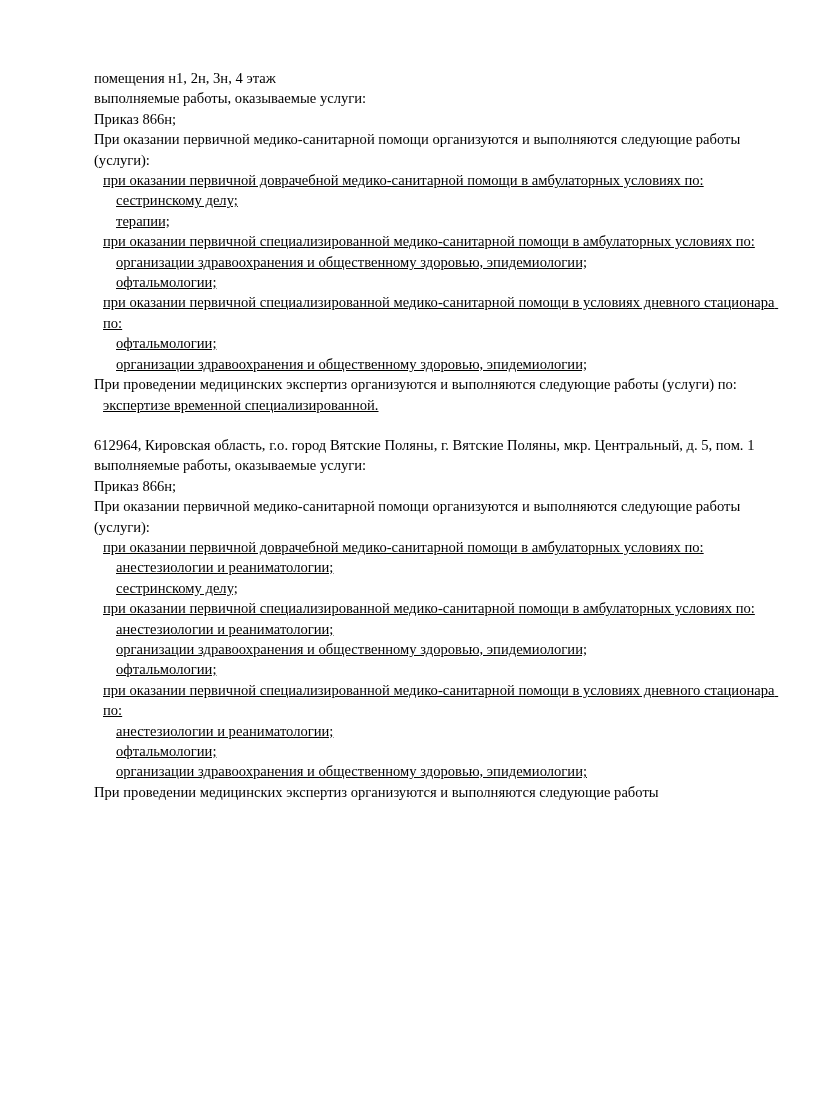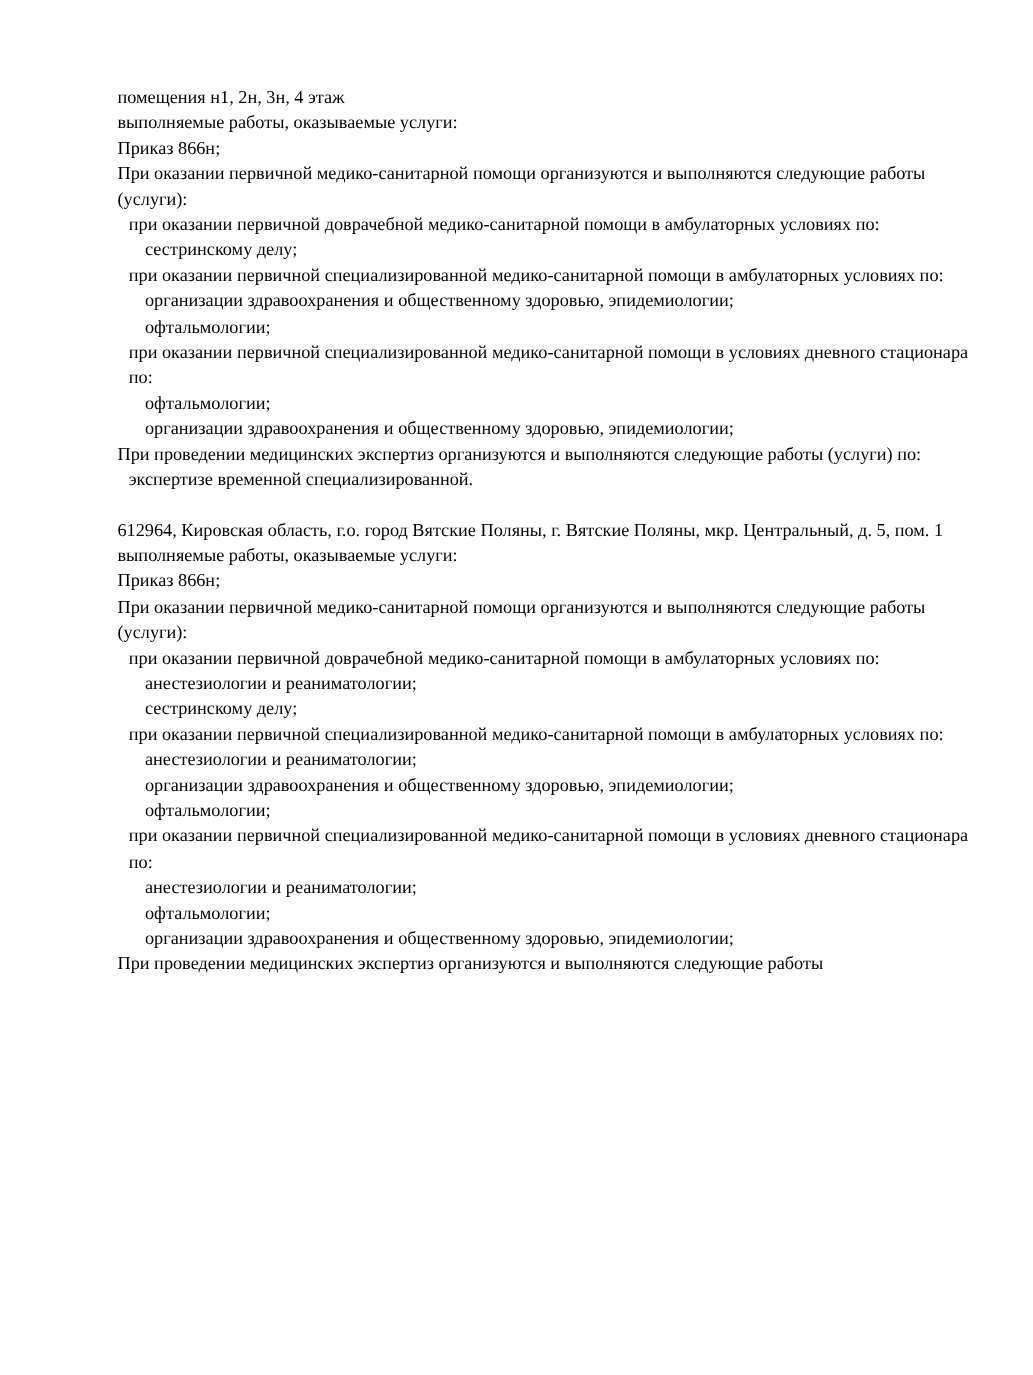--- a/index.html
+++ b/index.html
@@ -24,39 +24,40 @@
     width: 690px;
   }
   .line {
     font-size: 14.6px;
     line-height: 20.4px;
     white-space: pre-wrap;
     text-align: left;
     margin: 0;
   }
   .indent-0 { padding-left: 0; }
-  .indent-1 { padding-left: 9px; }
-  .indent-2 { padding-left: 22px; }
+  .indent-1 { padding-left: 9px; text-decoration: underline; }
+  .indent-2 { padding-left: 22px; text-decoration: underline; }
   .block-gap {
     height: 20px;
   }
 </style>
 </head>
 <body>
 
 <div class="page">
   <div class="content">
 
     <div>
       <p class="line indent-0">помещения н1, 2н, 3н, 4 этаж</p>
       <p class="line indent-0">выполняемые работы, оказываемые услуги:</p>
       <p class="line indent-0">Приказ 866н;</p>
       <p class="line indent-0">При оказании первичной медико-санитарной помощи организуются и выполняются следующие работы (услуги):</p>
       <p class="line indent-1">при оказании первичной доврачебной медико-санитарной помощи в амбулаторных условиях по:</p>
       <p class="line indent-2">сестринскому делу;</p>
+      <p class="line indent-2">терапии;</p>
       <p class="line indent-1">при оказании первичной специализированной медико-санитарной помощи в амбулаторных условиях по:</p>
       <p class="line indent-2">организации здравоохранения и общественному здоровью, эпидемиологии;</p>
       <p class="line indent-2">офтальмологии;</p>
       <p class="line indent-1">при оказании первичной специализированной медико-санитарной помощи в условиях дневного стационара по:</p>
       <p class="line indent-2">офтальмологии;</p>
       <p class="line indent-2">организации здравоохранения и общественному здоровью, эпидемиологии;</p>
       <p class="line indent-0">При проведении медицинских экспертиз организуются и выполняются следующие работы (услуги) по:</p>
       <p class="line indent-1">экспертизе временной специализированной.</p>
     </div>
 

